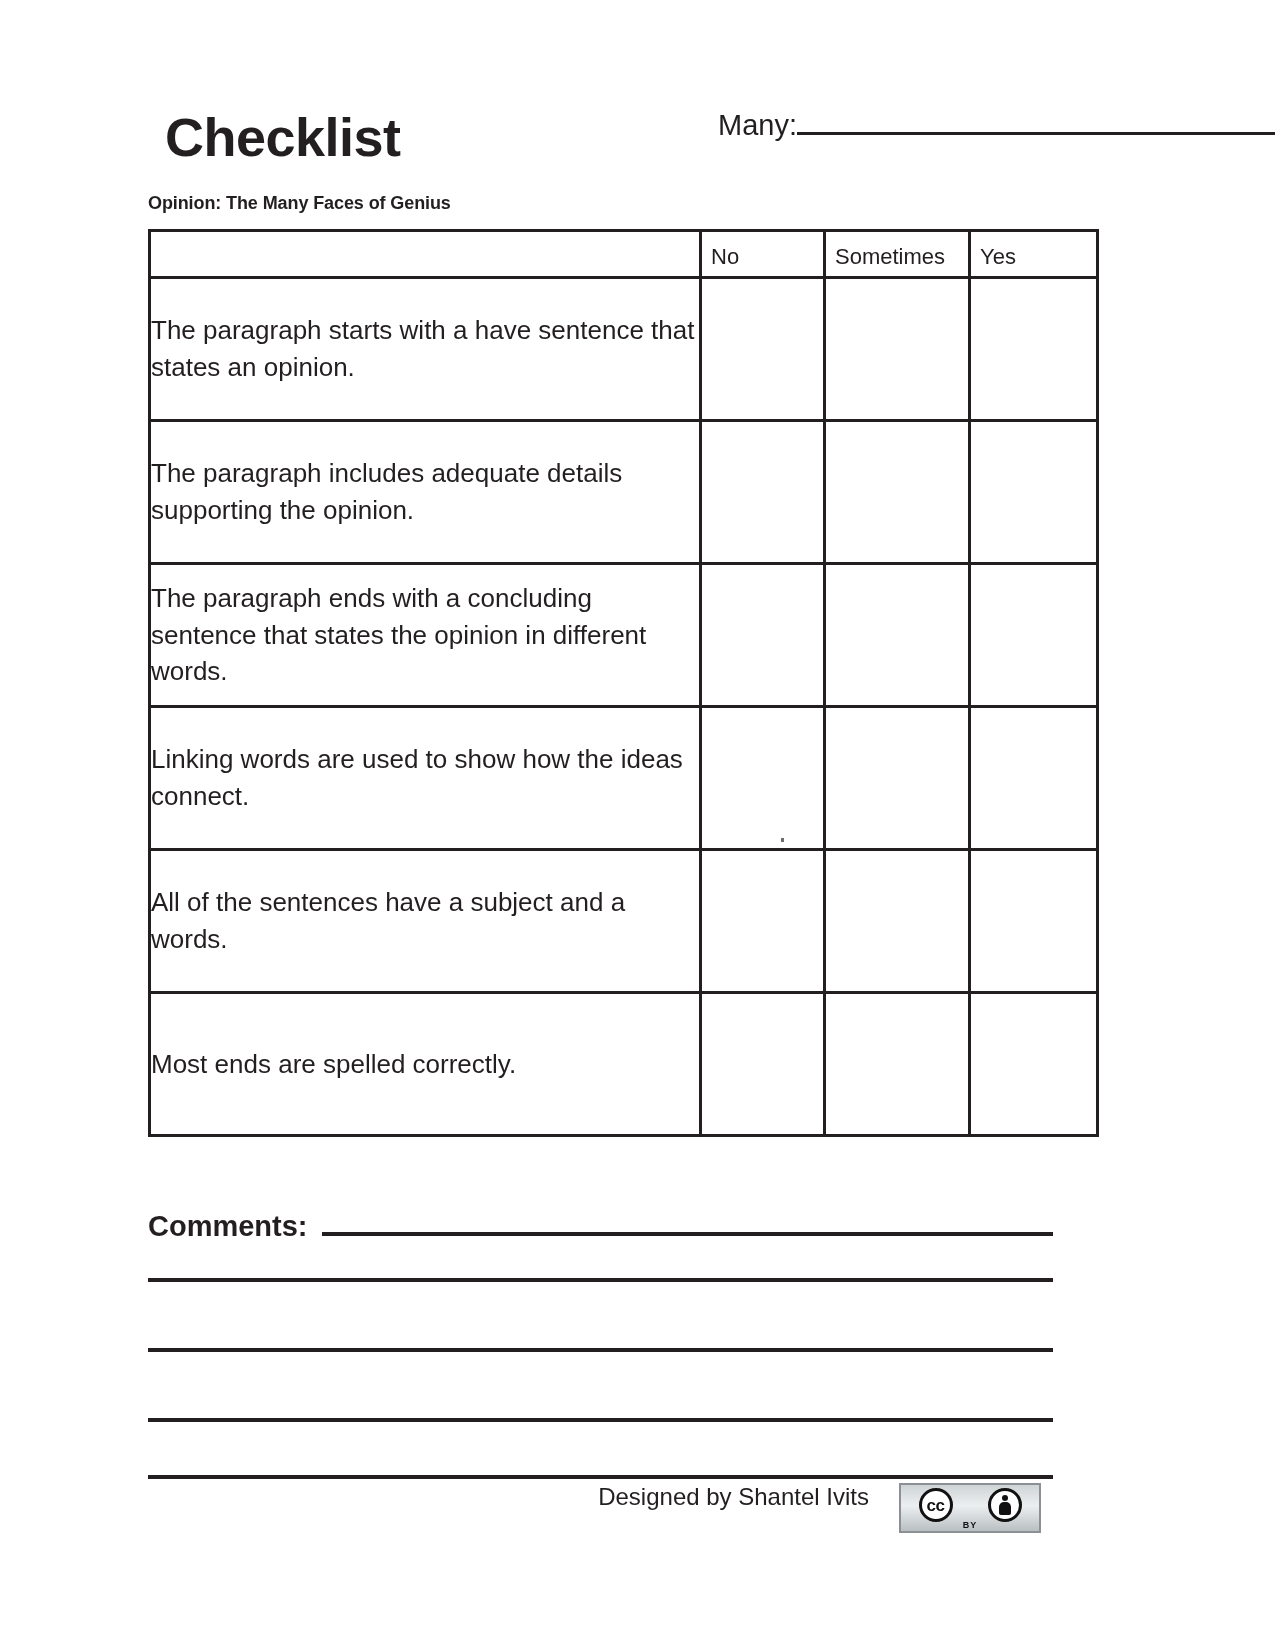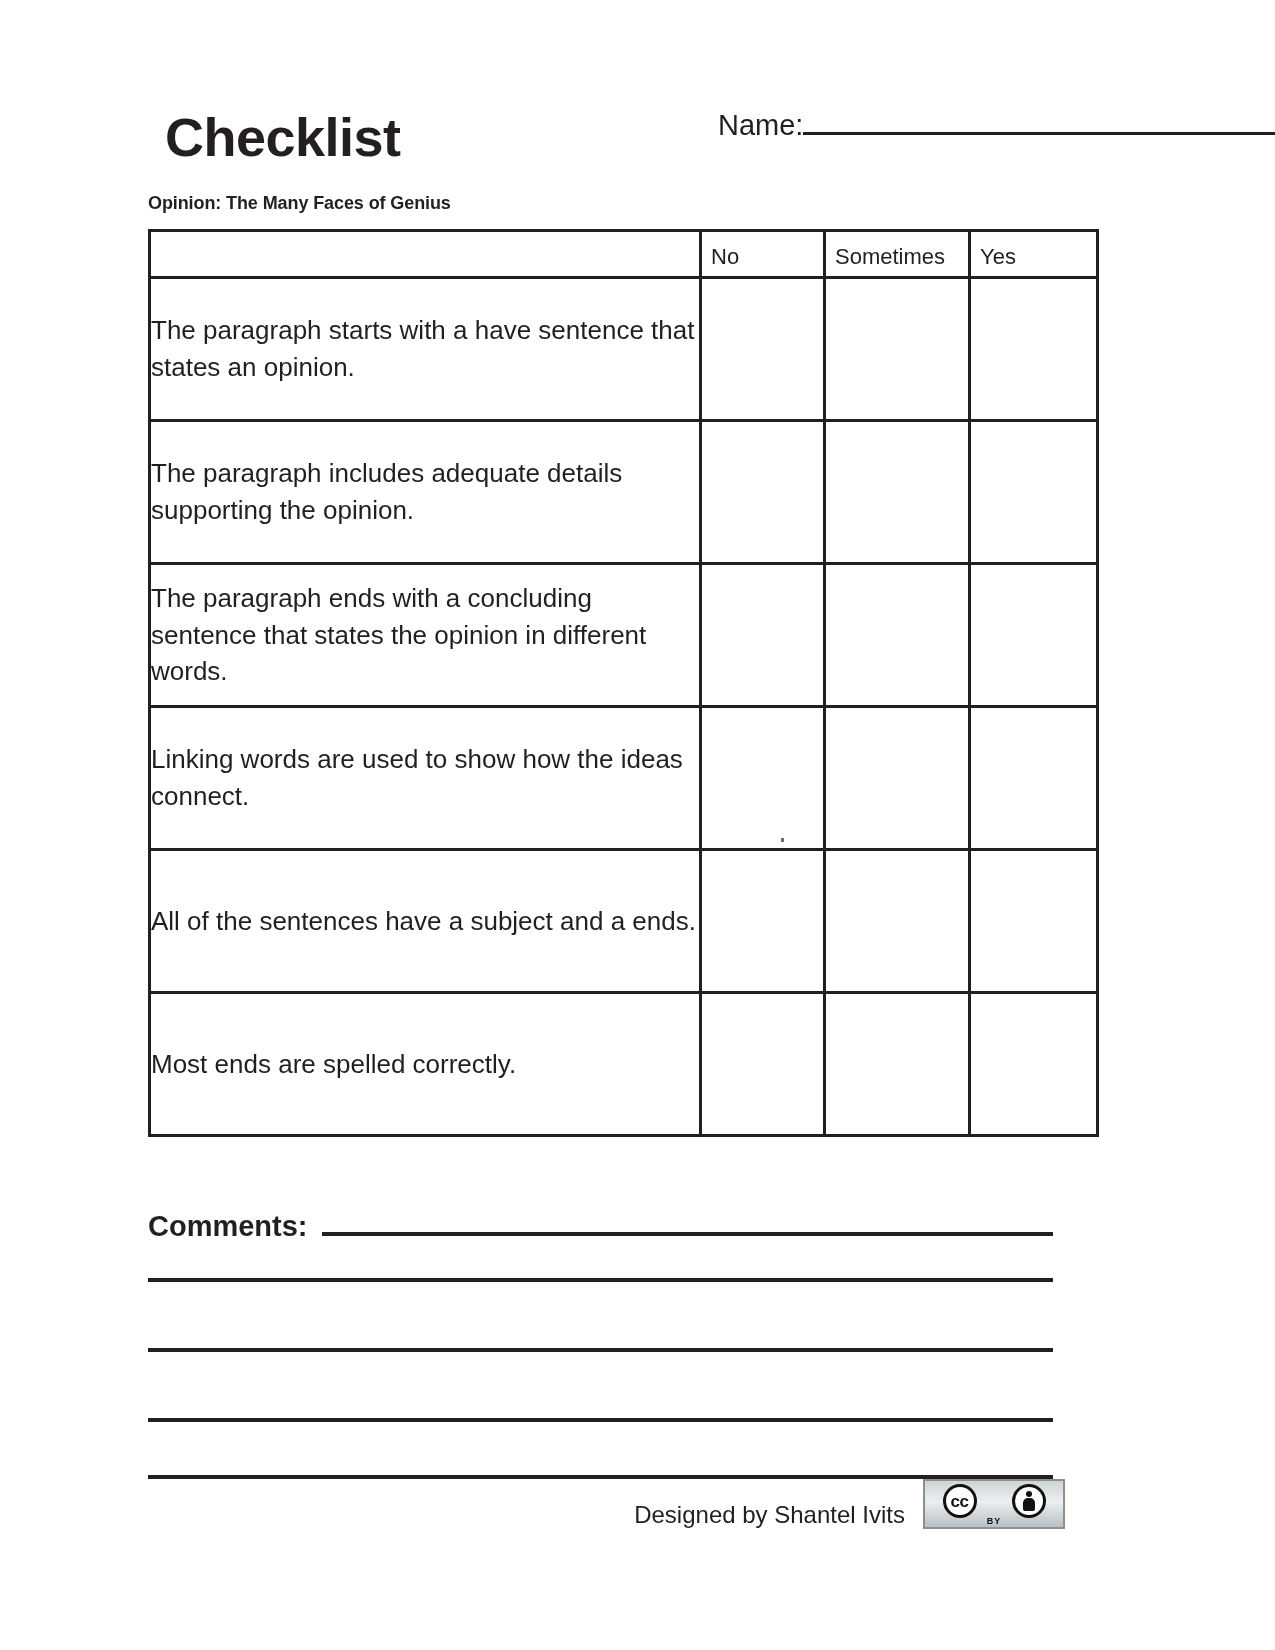--- a/index.html
+++ b/index.html
@@ -140,27 +140,28 @@
     height: 0;
   }
   .bl-1 { top: 1278px; }
   .bl-2 { top: 1348px; }
   .bl-3 { top: 1418px; }
   .bl-4 { top: 1475px; }
 
   
   .footer {
     position: absolute;
-    left: 160px;
+    left: 136px;
     top: 1483px;
     width: 905px;
     height: 46px;
     display: flex;
-    align-items: flex-end;
+    align-items: flex-start;
     justify-content: flex-end;
+    gap: 12px;
   }
   .footer-credit {
     font-size: 24px;
     margin-right: 18px;
     white-space: nowrap;
   }
   .cc-badge {
     width: 142px;
     height: 50px;
     background: linear-gradient(#cfd4d6, #eceff0 45%, #b9bfc2);
@@ -222,21 +223,21 @@
 </style>
 </head>
 <body>
 
 <div class="page">
 
   <div class="header">
     <h1 class="title">Checklist</h1>
 
     <div class="name-block">
-      <span class="name-label">Name:</span>
+      <span class="name-label">Many:</span>
       <span class="name-rule"></span>
     </div>
 
     <div class="subtitle">Opinion: The Many Faces of Genius</div>
   </div>
 
   <table class="checklist-table">
     <thead>
       <tr>
         <th class="col-item"></th>
@@ -264,21 +265,21 @@
         <td class="mark-cell col-some"></td>
         <td class="mark-cell col-yes"></td>
       </tr>
       <tr>
         <td class="item-cell col-item">Linking words are used to show how the ideas connect.</td>
         <td class="mark-cell col-no"></td>
         <td class="mark-cell col-some"></td>
         <td class="mark-cell col-yes"></td>
       </tr>
       <tr>
-        <td class="item-cell col-item">All of the sentences have a subject and a ends.</td>
+        <td class="item-cell col-item">All of the sentences have a subject and a words.</td>
         <td class="mark-cell col-no"></td>
         <td class="mark-cell col-some"></td>
         <td class="mark-cell col-yes"></td>
       </tr>
       <tr>
         <td class="item-cell col-item">Most ends are spelled correctly.</td>
         <td class="mark-cell col-no"></td>
         <td class="mark-cell col-some"></td>
         <td class="mark-cell col-yes"></td>
       </tr>

